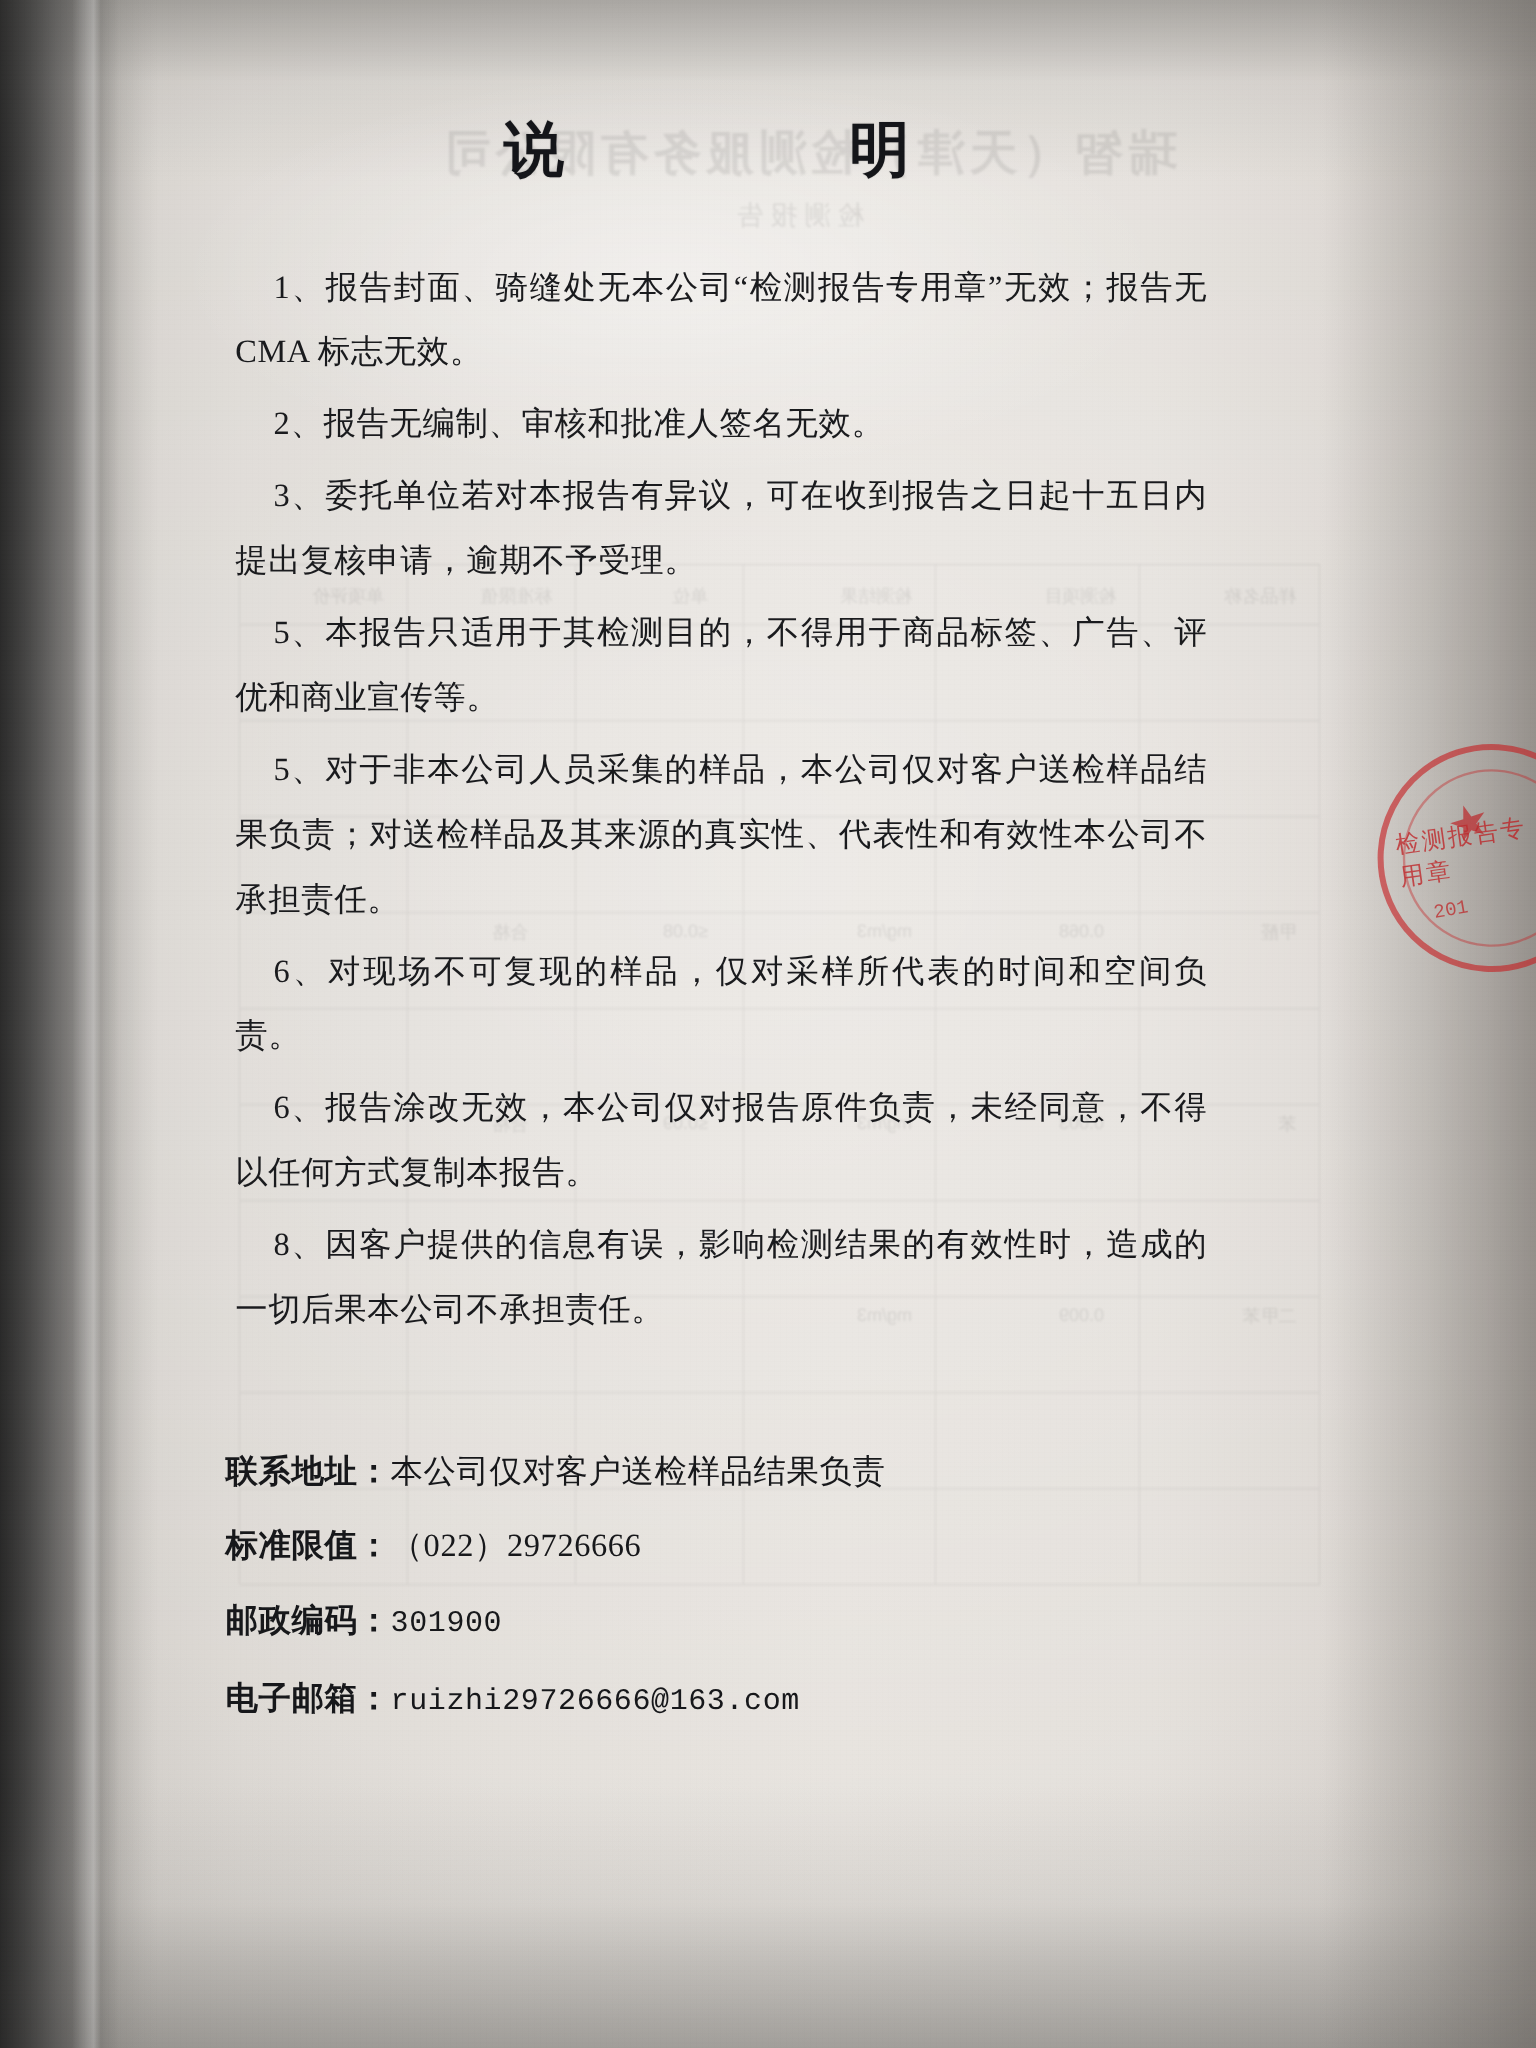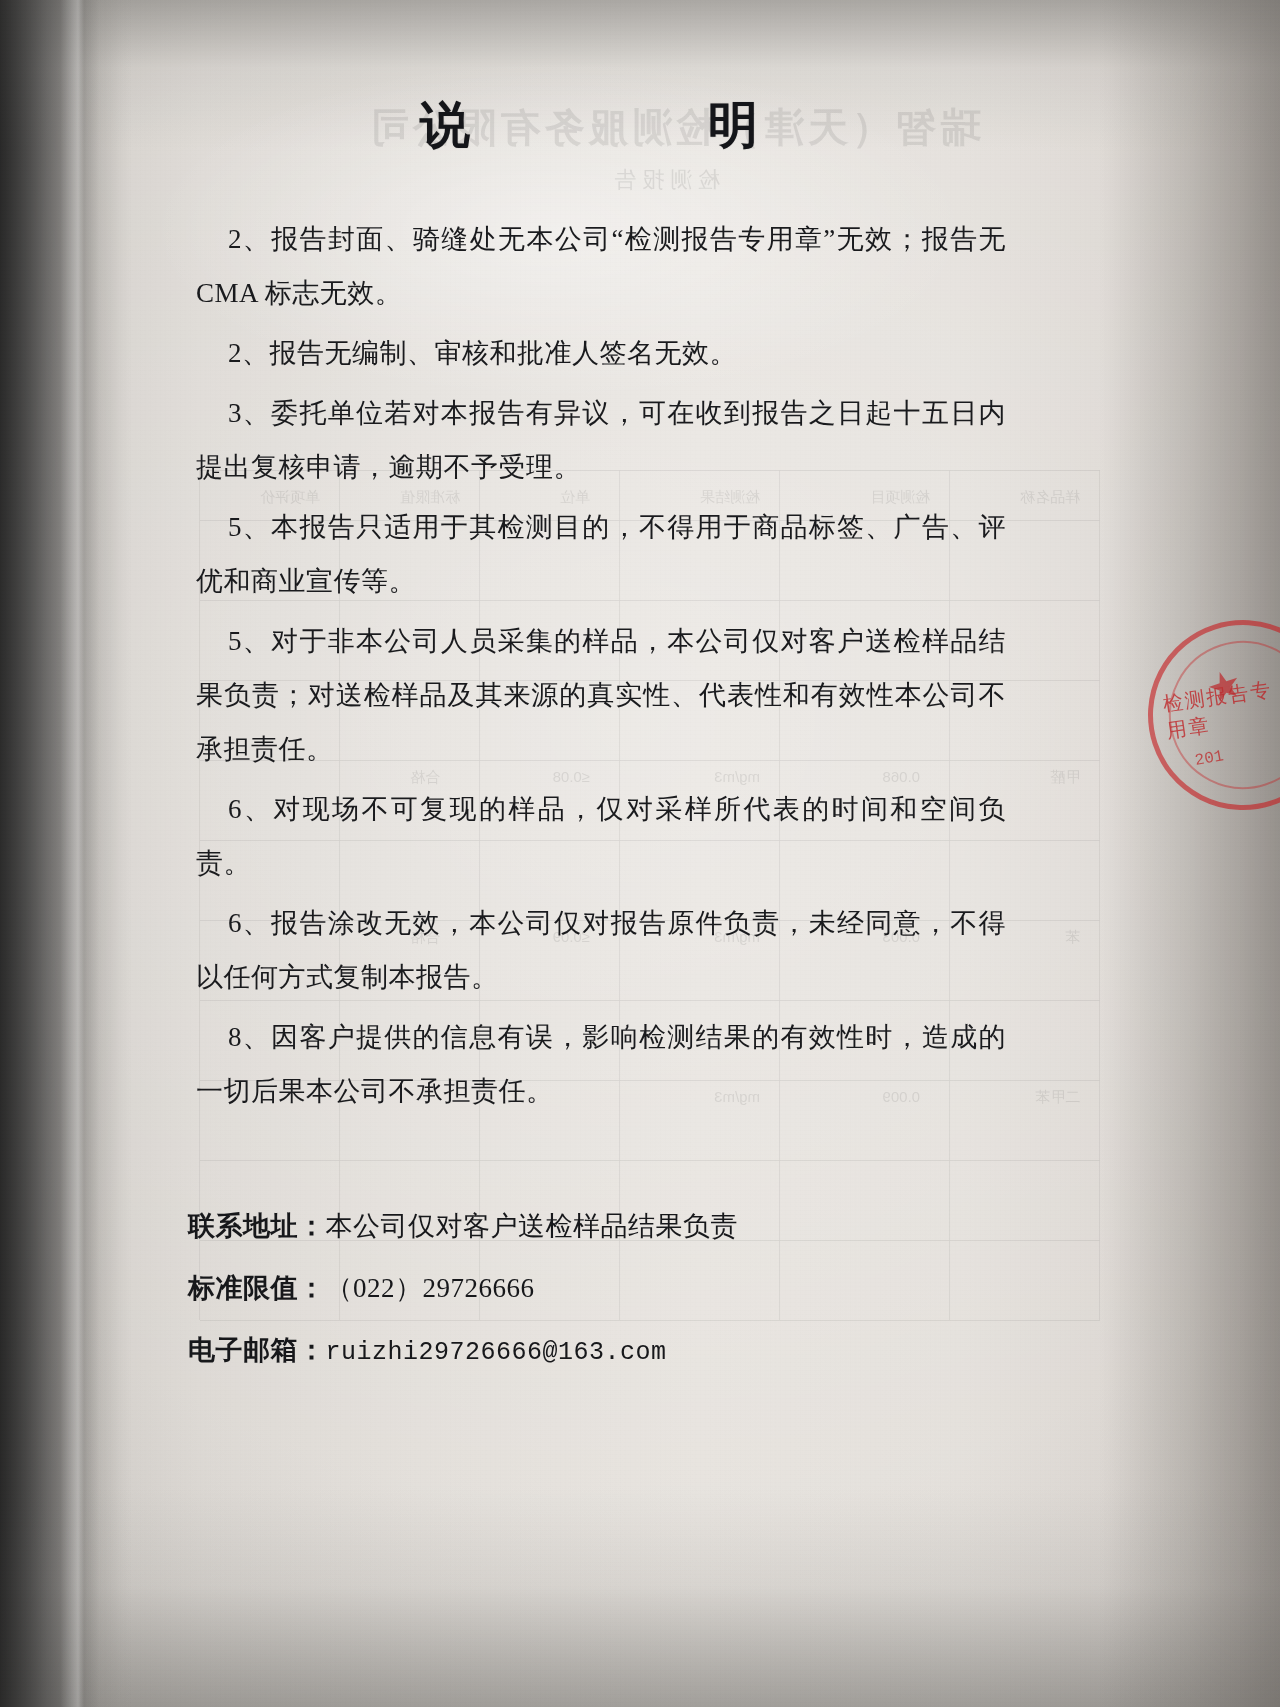--- a/index.html
+++ b/index.html
@@ -286,38 +286,41 @@
     <div class="bt bt-cell" style="left:200px; top:1088px;">二甲苯</div>
     <div class="bt bt-cell" style="left:360px; top:1088px;">0.009</div>
     <div class="bt bt-cell" style="left:520px; top:1088px;">mg/m3</div>
   </div>
 
   <div class="content">
 
     <div class="doc-title">说　　明</div>
 
     <div class="clauses">
-      <p class="clause">2、报告封面、骑缝处无本公司“检测报告专用章”无效；报告无CMA 标志无效。</p>
+      <p class="clause">1、报告封面、骑缝处无本公司“检测报告专用章”无效；报告无CMA 标志无效。</p>
       <p class="clause">2、报告无编制、审核和批准人签名无效。</p>
       <p class="clause">3、委托单位若对本报告有异议，可在收到报告之日起十五日内提出复核申请，逾期不予受理。</p>
       <p class="clause">5、本报告只适用于其检测目的，不得用于商品标签、广告、评优和商业宣传等。</p>
       <p class="clause">5、对于非本公司人员采集的样品，本公司仅对客户送检样品结果负责；对送检样品及其来源的真实性、代表性和有效性本公司不承担责任。</p>
       <p class="clause">6、对现场不可复现的样品，仅对采样所代表的时间和空间负责。</p>
       <p class="clause">6、报告涂改无效，本公司仅对报告原件负责，未经同意，不得以任何方式复制本报告。</p>
       <p class="clause">8、因客户提供的信息有误，影响检测结果的有效性时，造成的一切后果本公司不承担责任。</p>
     </div>
 
     <div class="contact">
       <div class="contact-row">
         <span class="lbl">联系地址：</span><span>本公司仅对客户送检样品结果负责</span>
       </div>
       <div class="contact-row">
         <span class="lbl">标准限值：</span><span>（022）29726666</span>
       </div>
       <div class="contact-row">
+        <span class="lbl">邮政编码：</span><span class="val-mono">301900</span>
+      </div>
+      <div class="contact-row">
         <span class="lbl">电子邮箱：</span><span class="val-mono">ruizhi29726666@163.com</span>
       </div>
     </div>
 
     <div class="stamp">
       <div class="stamp-inner"></div>
       <div class="stamp-star">★</div>
       <div class="stamp-text">检测报告专用章</div>
       <div class="stamp-year">201</div>
     </div>

